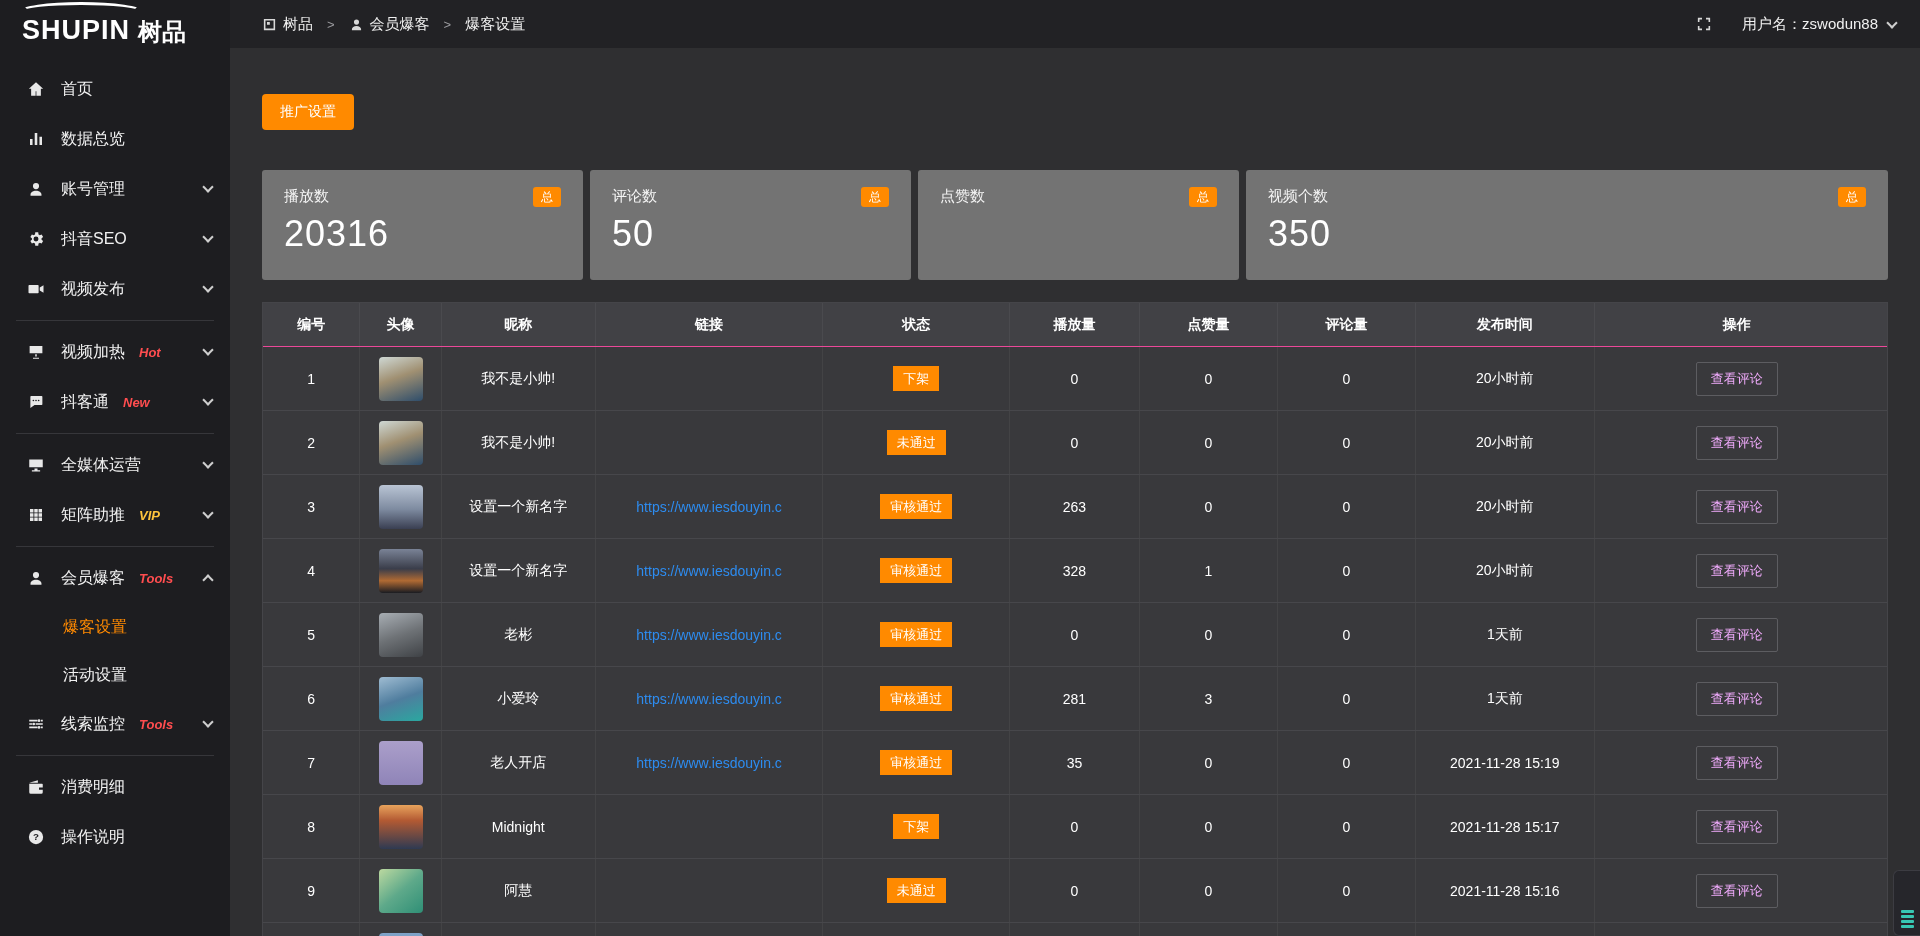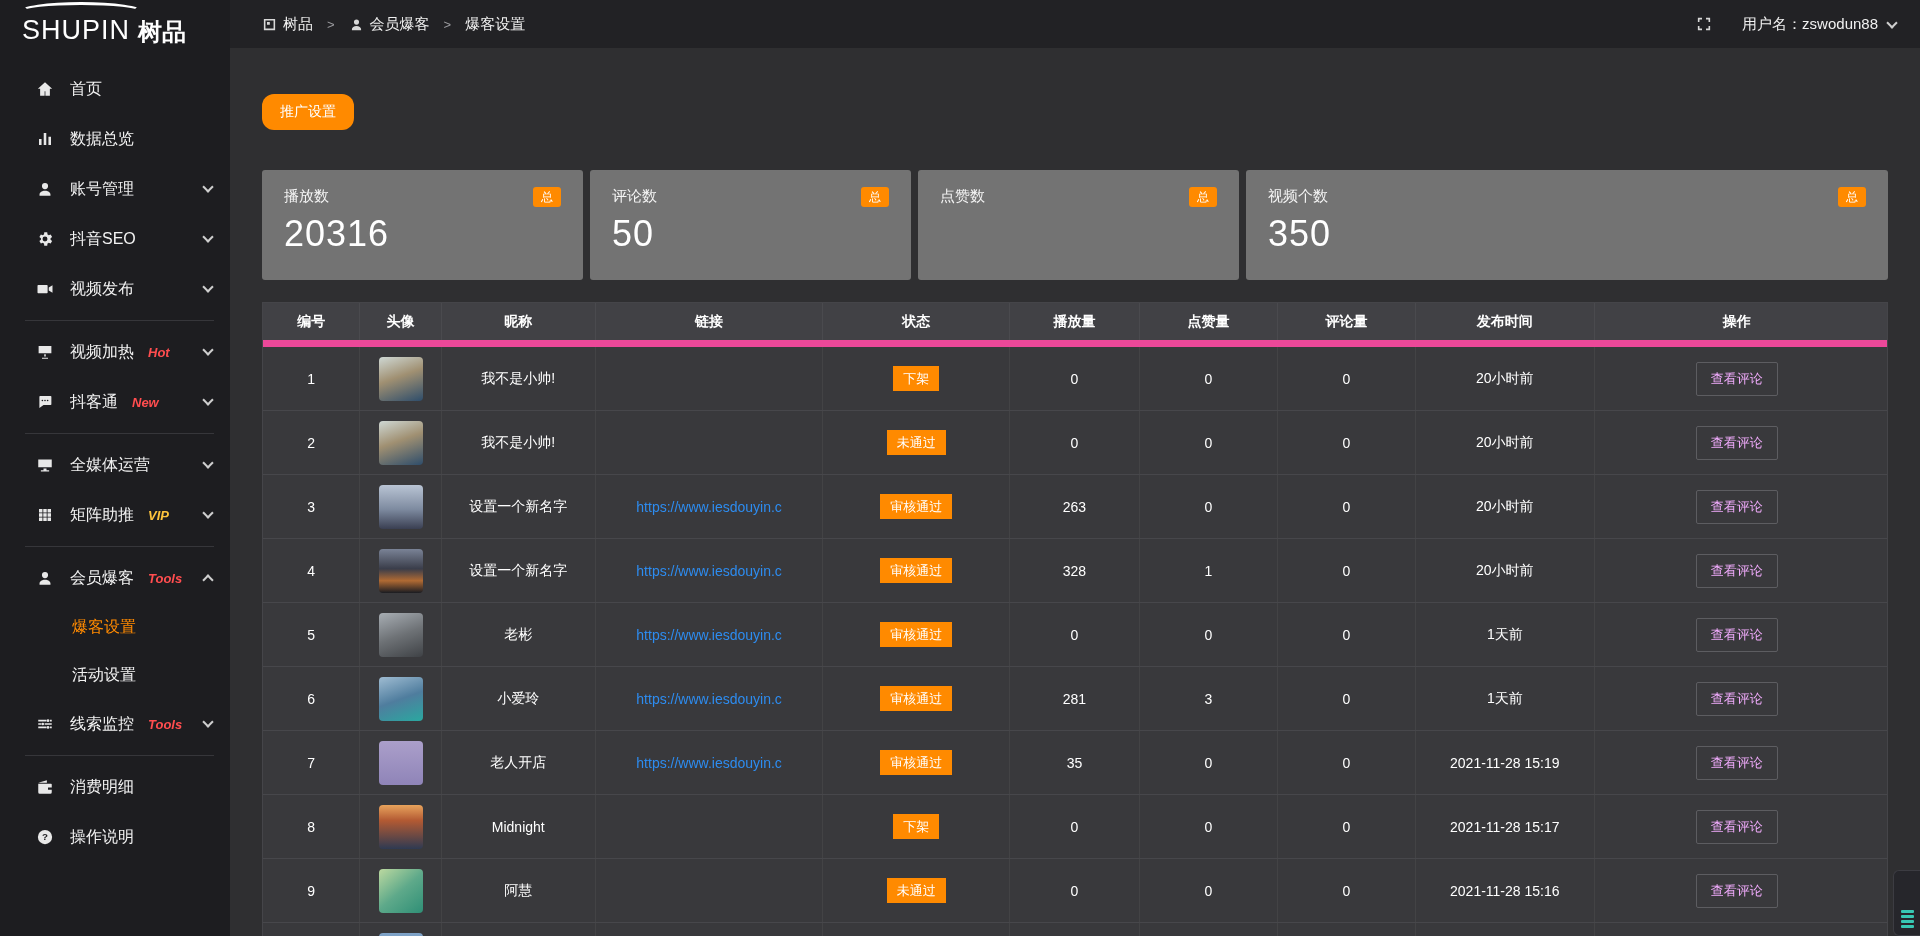--- a/index.html
+++ b/index.html
@@ -8,23 +8,23 @@
     font-family:"Liberation Sans","DejaVu Sans",sans-serif;
     background:#2f2f31; color:#fff;
   }
   .app { display:flex; width:1920px; height:936px; }
 
   
   .sidebar { width:230px; flex:0 0 230px; background:#1d1d20; height:936px; overflow:hidden; }
   .logo { position:relative; height:48px; display:flex; align-items:flex-end; padding:0 0 4px 22px; }
   .logo-arc { position:absolute; left:20px; top:2px; width:122px; height:18px;
     border:3px solid transparent; border-top-color:#fff; border-radius:50%; }
-  .logo-en { font-size:27px; font-weight:normal; letter-spacing:1px; line-height:1; }
+  .logo-en { font-size:27px; font-weight:bold; letter-spacing:1px; line-height:1; }
   .logo-cn { font-size:24px; font-weight:bold; margin-left:8px; line-height:1; }
-  .nav { padding-top:16px;padding-left:9px; }
+  .nav { padding-top:16px; }
   .nav-item { display:flex; align-items:center; height:50px; padding:0 18px 0 26px; cursor:pointer; }
   .nav-item .nav-icon { width:20px; height:20px; margin-right:15px; display:flex; align-items:center; justify-content:center; color:#e8e8e8; }
   .nav-icon svg { width:18px; height:18px; }
   .nav-label { font-size:16px; color:#f2f2f2; }
   .nav-item.sub { padding-left:63px; height:48px; }
   .nav-item.active .nav-label { color:#ff8a00; }
   .nav-badge { font-size:13px; font-weight:bold; font-style:italic; margin-left:14px; }
   .chev { margin-left:auto; width:8px; height:8px; border-right:2px solid #cfcfcf; border-bottom:2px solid #cfcfcf; transform:rotate(45deg); margin-top:-4px; }
   .chev.up { transform:rotate(-135deg); margin-top:4px; }
   .nav-divider { height:1px; background:#36363a; margin:6px 16px; }
@@ -36,36 +36,36 @@
   .crumb { display:flex; align-items:center; gap:6px; font-size:15px; color:#f0f0f0; cursor:pointer; }
   .crumb-icon { display:flex; color:#d8d8d8; }
   .crumb-sep { color:#9b9b9f; font-size:13px; margin:0 4px; }
   .topbar-right { margin-left:auto; display:flex; align-items:center; gap:30px; }
   .fs-icon { color:#d8d8d8; display:flex; cursor:pointer; }
   .user { display:flex; align-items:center; gap:8px; font-size:15px; color:#f0f0f0; cursor:pointer; }
   .user .chev { margin:0 0 2px 2px; border-color:#cfcfcf; }
 
   .content { padding:46px 32px 0; flex:1; }
 
-  .promo-btn { display:inline-block; background:#ff8a00; color:#fff; border:none; border-radius:12px;
+  .promo-btn { display:inline-block; background:#ff8a00; color:#fff; border:none; border-radius:4px;
     font-size:14px; padding:9px 18px; cursor:pointer; font-family:inherit; }
 
   
   .cards { display:flex; gap:7px; margin-top:40px; }
   .card { background:#737373; border-radius:3px; height:110px; padding:17px 22px; width:321px; flex:0 0 321px; }
   .card:last-child { flex:1 1 auto; width:auto; }
   .card-top { display:flex; align-items:flex-start; justify-content:space-between; }
   .card-label { font-size:15px; color:#f5f5f5; }
   .card-badge { background:#ff8a00; color:#fff; font-size:12px; padding:4px 8px; border-radius:3px; line-height:1; }
   .card-value { font-size:36px; font-weight:400; margin-top:6px; letter-spacing:1px; }
 
   
   .table { margin-top:22px; border:1px solid #454549; }
   .tr { display:flex; background:#39393c; border-bottom:1px solid #47474b; height:64px; }
-  .tr.head { background:#414145; height:44px; border-bottom:7px solid #ec4899; }
+  .tr.head { background:#414145; height:44px; border-bottom:1px solid #ec4899; }
   .td { display:flex; align-items:center; justify-content:center; font-size:14px; color:#fff;
     border-right:1px solid rgba(255,255,255,.05); overflow:hidden; white-space:nowrap; }
   .td:last-child { border-right:none; }
   .tr.head .td { font-weight:bold; font-size:14px; }
   .c0{width:6%}.c1{width:5%}.c2{width:9.5%}.c3{width:14%}.c4{width:11.5%}
   .c5{width:8%}.c6{width:8.5%}.c7{width:8.5%}.c8{width:11%}.c9{width:17.5%}
   .avatar { width:44px; height:44px; border-radius:4px; flex:0 0 44px; }
   .link { color:#2d8cf0; text-decoration:none; font-size:14px; cursor:pointer; }
   .badge { background:#ff8a00; color:#fff; font-size:13px; padding:6px 10px; border-radius:0; line-height:1; }
   .view-btn { background:transparent; color:#f0abfc; font-size:13px; padding:7px 14px; border:1px solid #5d5d61;

